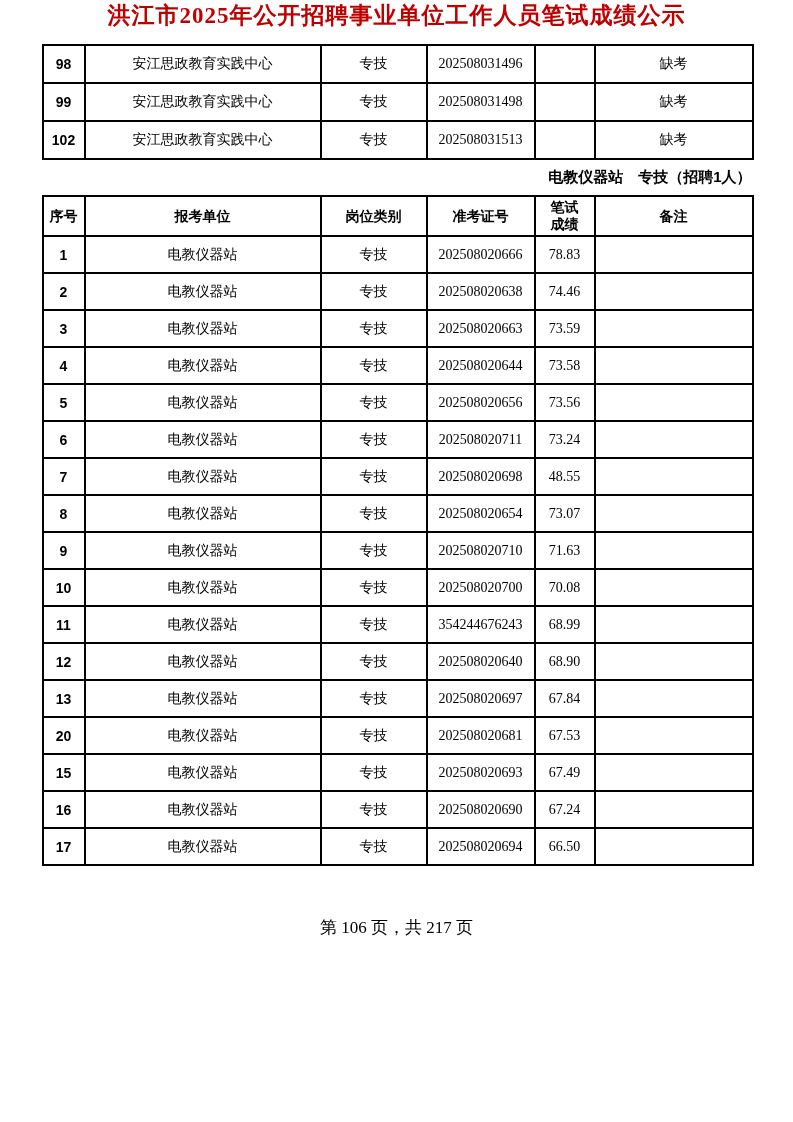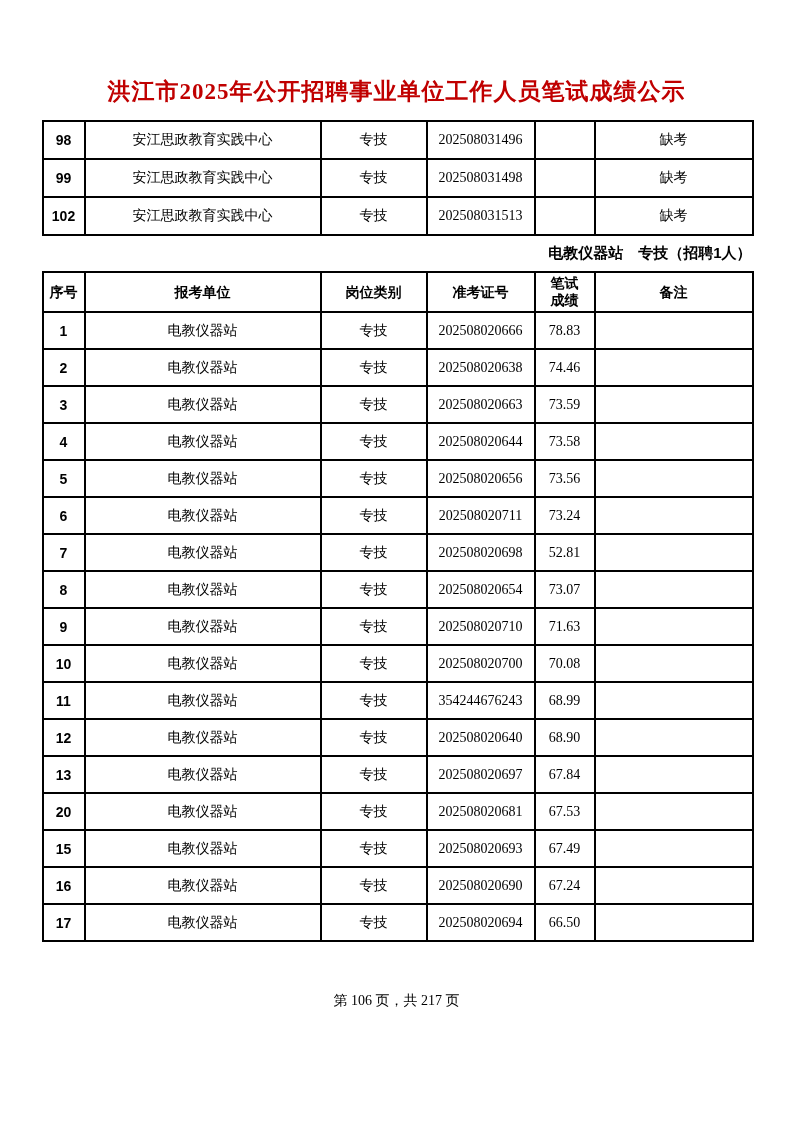--- a/index.html
+++ b/index.html
@@ -3,21 +3,21 @@
 <meta charset="utf-8">
 <style>
   * { box-sizing: border-box; }
   html, body { margin: 0; padding: 0; }
   body {
     width: 793px; height: 1122px;
     background: #ffffff;
     color: #000;
     font-family: "Liberation Serif", "DejaVu Serif", serif;
   }
-  .page { width: 710px; margin: 0 auto; padding-top: 76px; }
+  .page { width: 710px; margin: 0 auto; }
 
   .title {
     margin: 0 0 13px 0;
     text-align: center;
     font-size: 23px;
     font-weight: bold;
     letter-spacing: 1px;
     color: #c00000;
     font-family: "Liberation Serif", "DejaVu Serif", serif;
   }
@@ -60,21 +60,21 @@
     font-weight: bold;
     font-family: "Liberation Sans", "DejaVu Sans", sans-serif;
     font-size: 15px;
   }
   .c-ticket { font-size: 14px; border-radius: 8px; }
   .c-score { font-size: 14px; }
 
   .footer {
     margin-top: 50px;
     text-align: center;
-    font-size: 14px;
+    font-size: 17px;
     font-family: "Liberation Serif", "DejaVu Serif", serif;
   }
 </style>
 </head>
 <body>
 
 <div class="page">
 
   <h1 class="title">洪江市2025年公开招聘事业单位工作人员笔试成绩公示</h1>
 
@@ -184,21 +184,21 @@
         <td class="c-cat">专技</td>
         <td class="c-ticket">202508020711</td>
         <td class="c-score">73.24</td>
         <td class="c-note"></td>
       </tr>
       <tr>
         <td class="c-no">7</td>
         <td class="c-unit">电教仪器站</td>
         <td class="c-cat">专技</td>
         <td class="c-ticket">202508020698</td>
-        <td class="c-score">52.81</td>
+        <td class="c-score">48.55</td>
         <td class="c-note"></td>
       </tr>
       <tr>
         <td class="c-no">8</td>
         <td class="c-unit">电教仪器站</td>
         <td class="c-cat">专技</td>
         <td class="c-ticket">202508020654</td>
         <td class="c-score">73.07</td>
         <td class="c-note"></td>
       </tr>

